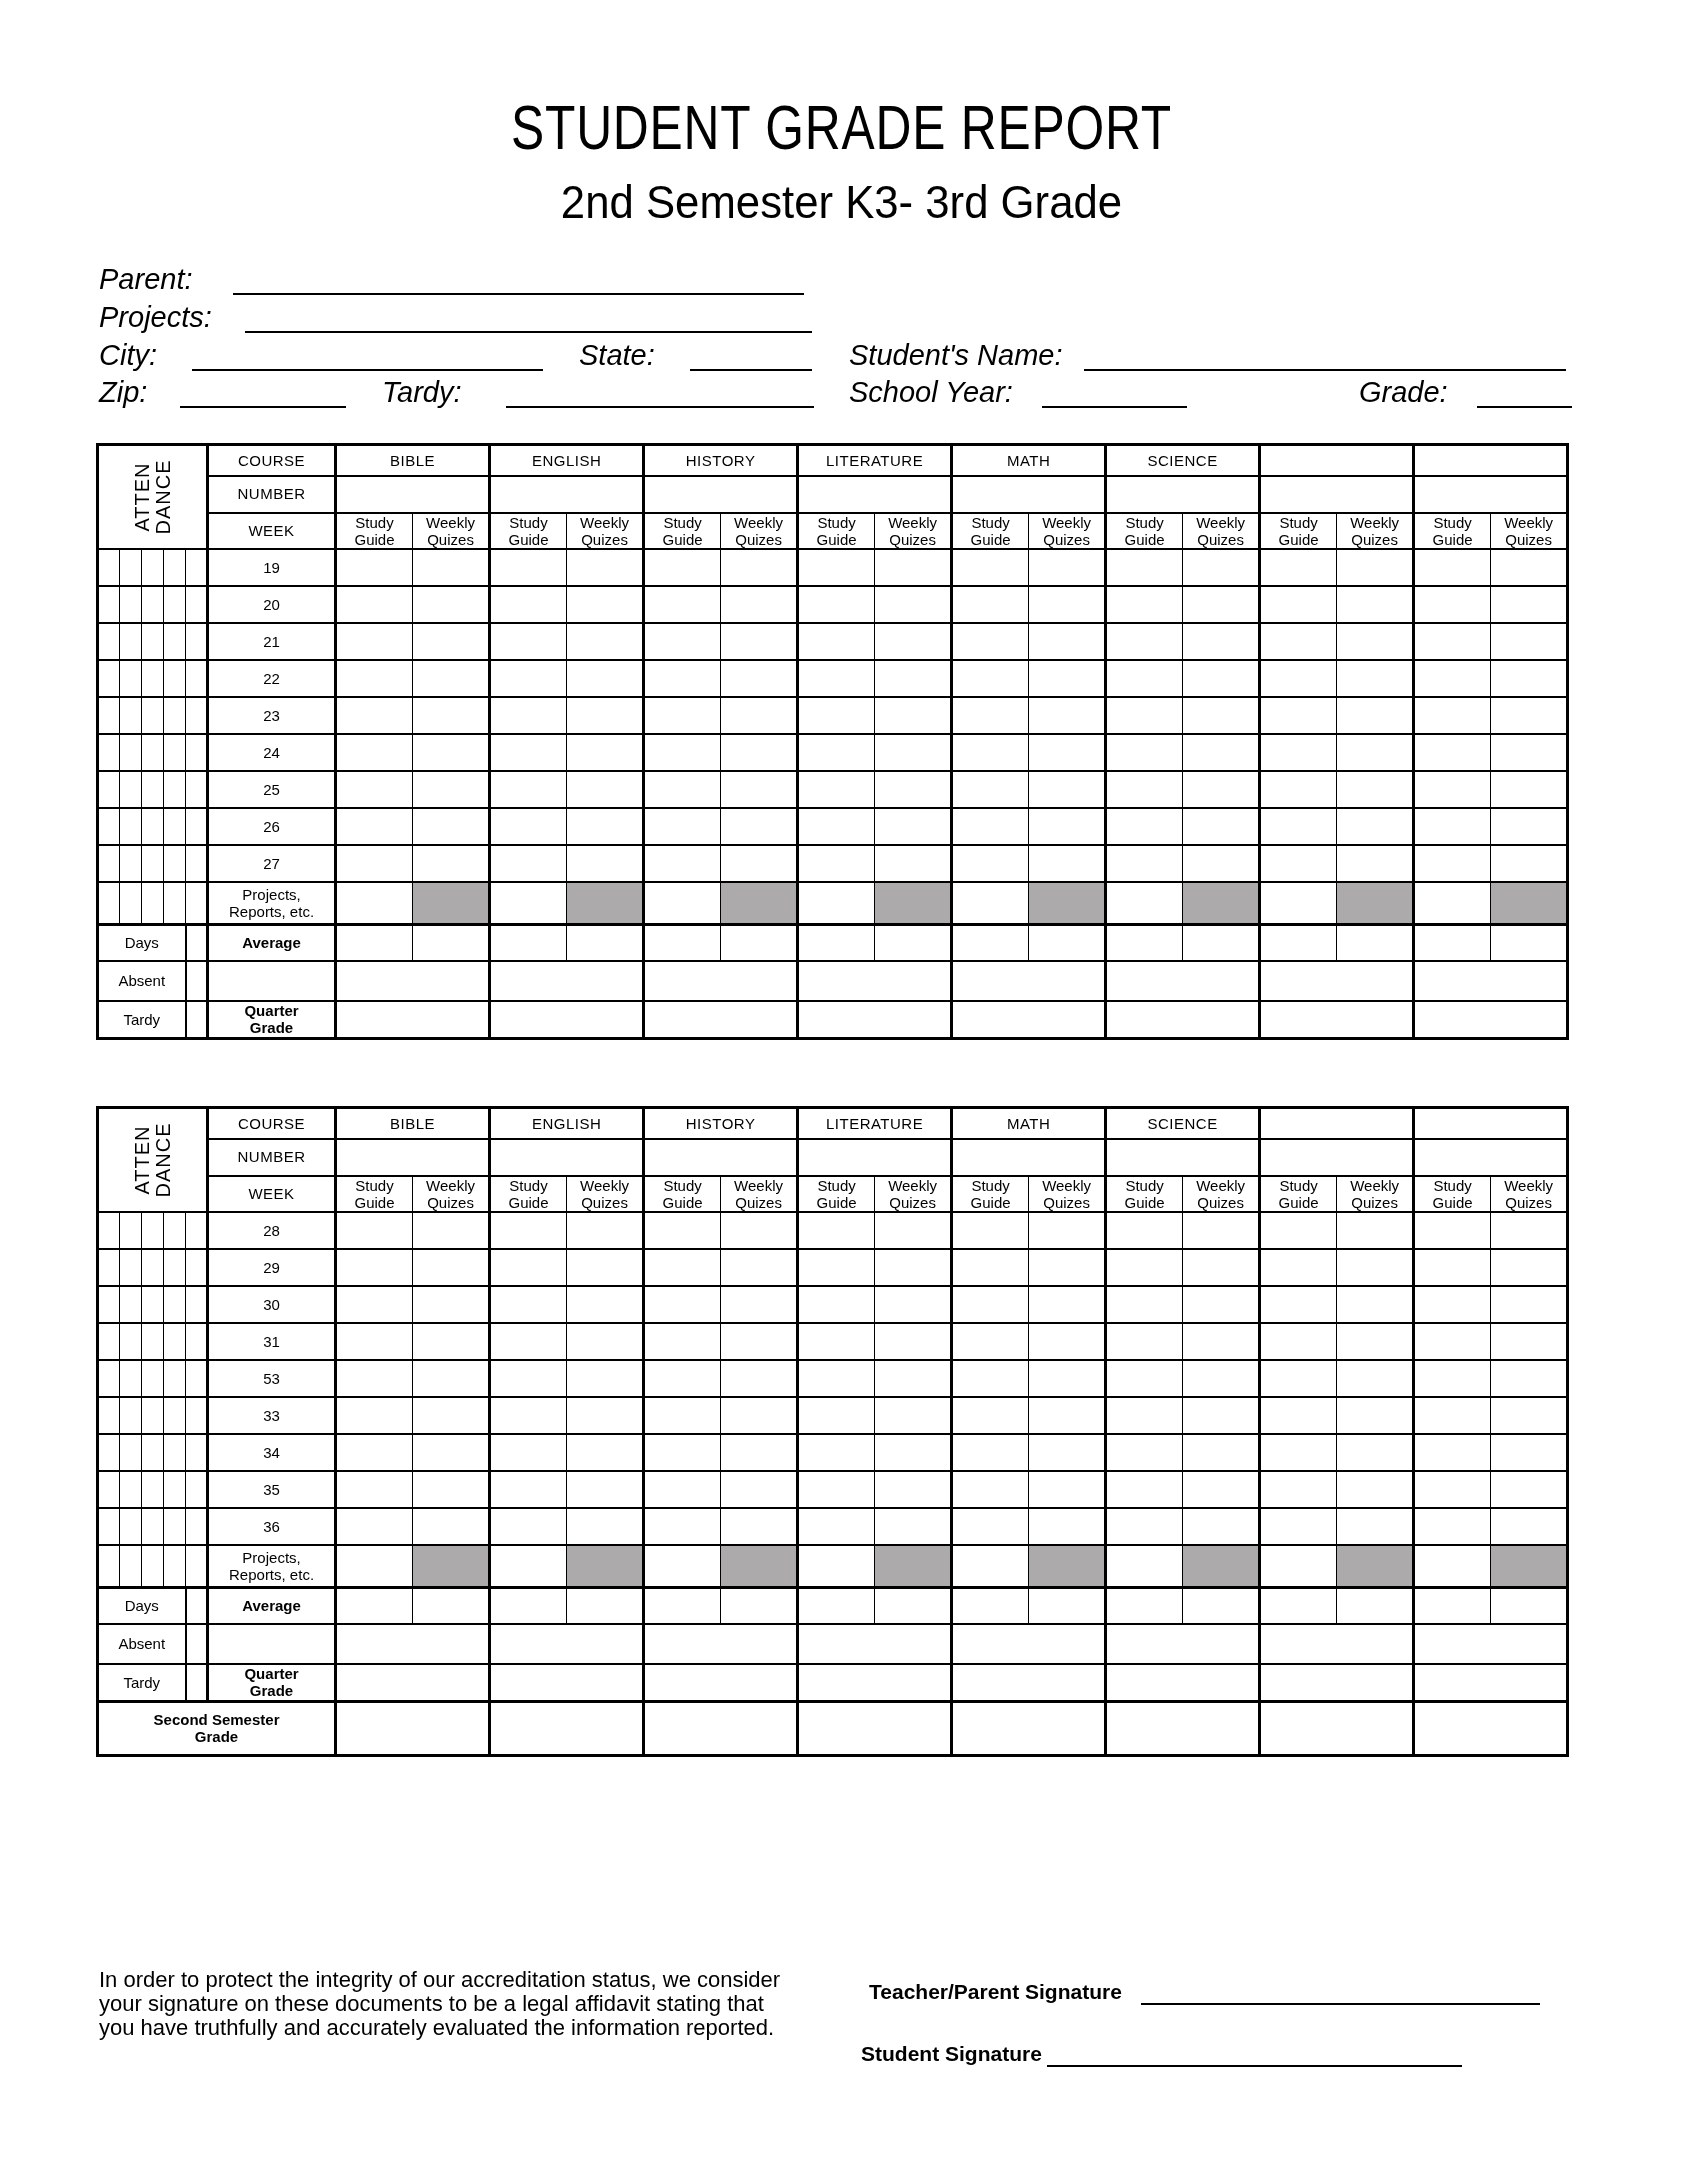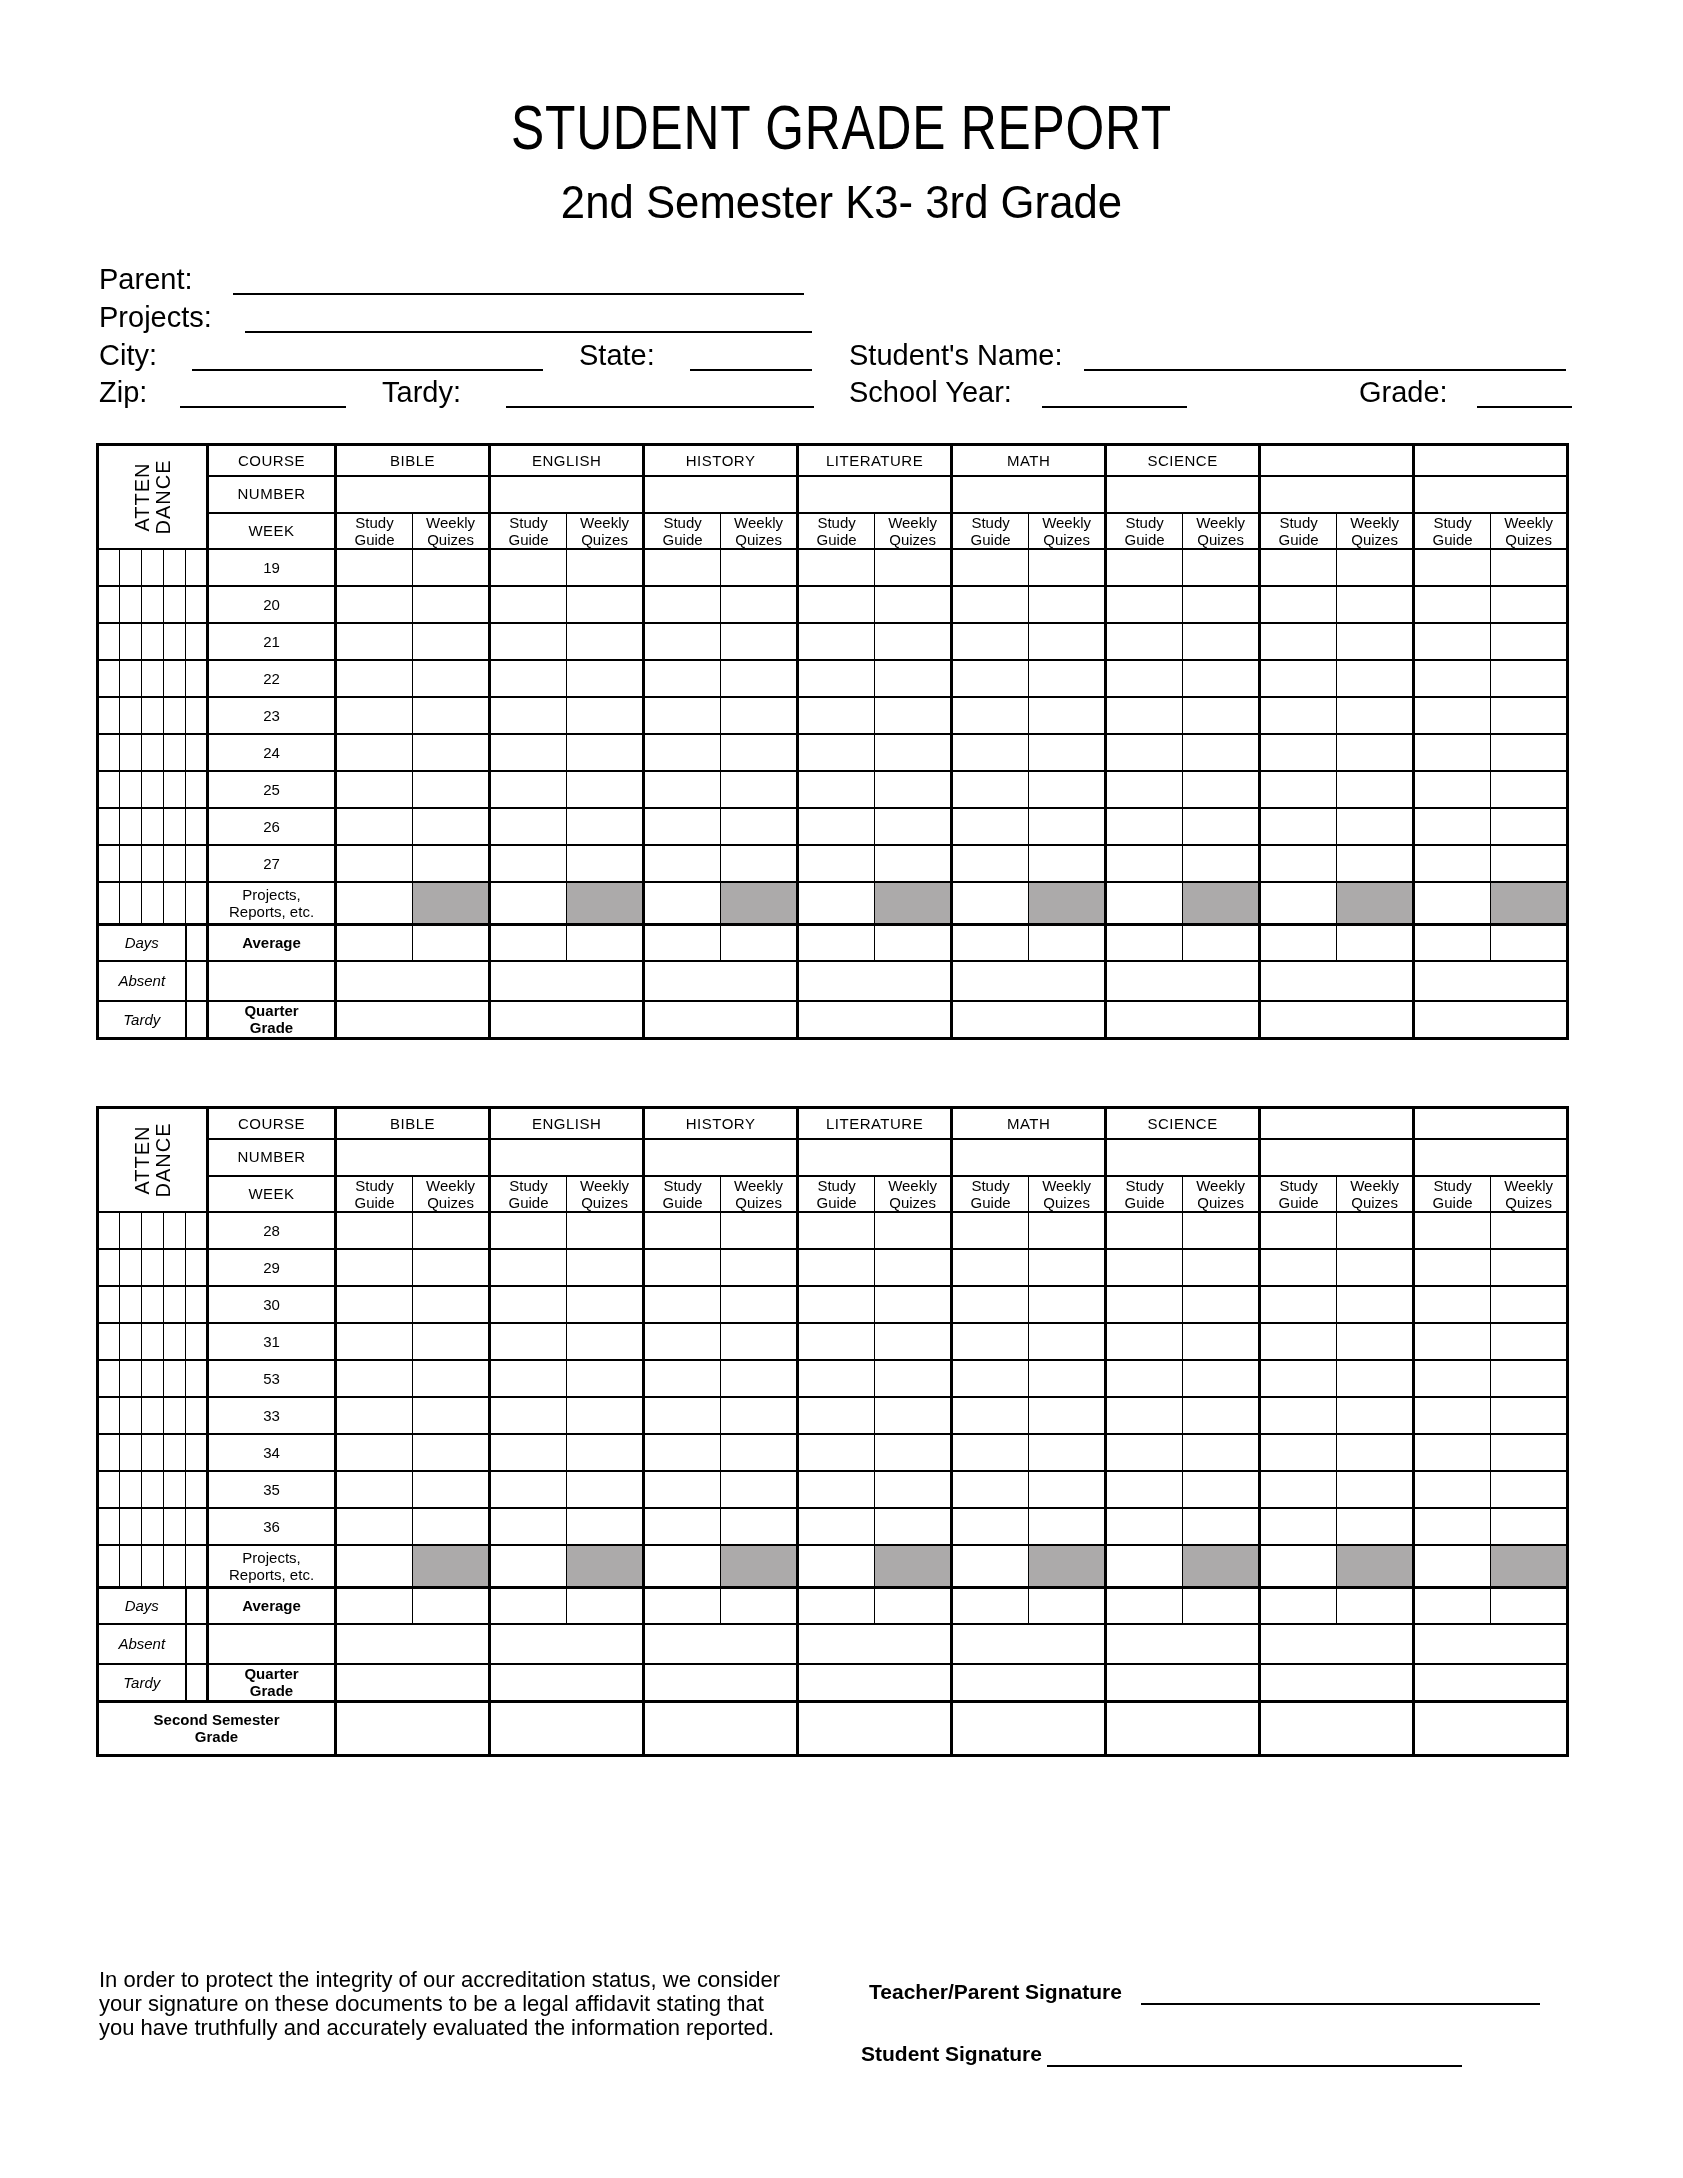--- a/index.html
+++ b/index.html
@@ -4,38 +4,38 @@
 <style>
   html,body{margin:0;padding:0;background:#fff;}
   body{width:1683px;height:2178px;position:relative;font-family:"Liberation Sans",sans-serif;color:#000;overflow:hidden;}
 
   .abs{position:absolute;}
   .pre{white-space:pre-line;}
 
   .title{position:absolute;left:0;right:0;top:91px;text-align:center;font-size:63px;font-weight:normal;letter-spacing:1px;transform:scaleX(0.79);}
   .subtitle{position:absolute;left:0;right:0;top:174px;text-align:center;font-size:47px;font-weight:normal;transform:scaleX(0.93);}
 
-  .flabel{position:absolute;font-size:29px;}
+  .flabel{position:absolute;font-size:29px;font-style:italic;}
   .blank{position:absolute;height:26px;border-bottom:2px solid #000;}
 
   table.grid{border-collapse:collapse;table-layout:fixed;border:3px solid #000;background:#fff;}
   table.grid td{border:1px solid #000;border-top-width:2px;border-bottom-width:2px;padding:0;text-align:center;vertical-align:middle;overflow:hidden;font-size:15px;line-height:1.15;}
   td.vthick{border-left-width:3px !important;}
   td.vmed{border-left-width:2px !important;}
   tr.arow td{border-top-width:3px;}
   tr.srow td{border-top-width:3px;}
   tr.hr1{height:31px;} tr.hr2{height:37px;} tr.hr3{height:28px;}
   tr.wrow{height:37px;} tr.prow{height:42px;} tr.arow{height:37px;}
   tr.brow{height:40px;} tr.qrow{height:34px;} tr.srow{height:54px;margin-top:37px;}
 
   td.hdr{font-size:21px;letter-spacing:0.5px;}
   td.sub{font-size:14px;}
   td.wk{font-size:26px;}
   td.plabel{font-size:15px;}
-  td.small{font-size:14px;font-style:italic;}
+  td.small{font-size:14px;}
   td.avg{font-size:17px;font-weight:bold;}
   td.qtr{font-size:17px;font-weight:bold;}
   td.sem{font-size:19px;font-weight:bold;}
   td.shade{background:var(--shade,#ACAAAA);}
   td.attcell{vertical-align:middle;}
   .att{transform:rotate(-90deg);font-size:20px;letter-spacing:1px;line-height:21px;text-align:center;white-space:nowrap;}
 
   .disclaimer{position:absolute;left:99px;top:1968px;width:772px;font-size:22px;line-height:24px;}
   .siglabel{position:absolute;font-size:21px;font-weight:bold;}
 </style>

